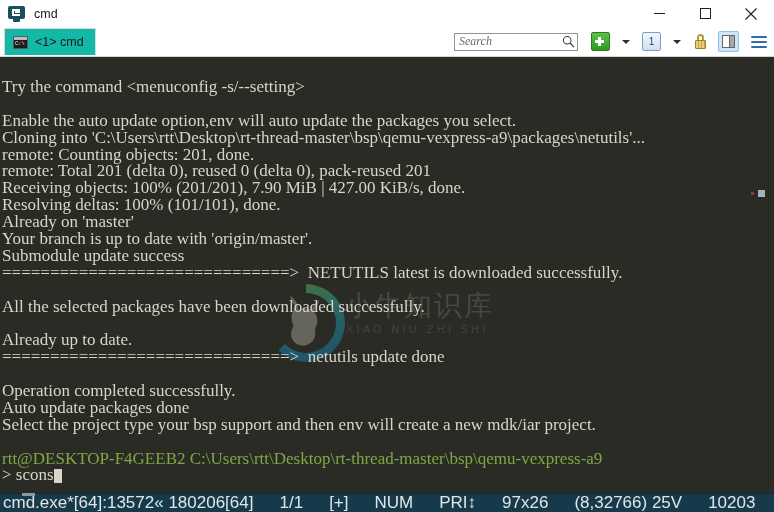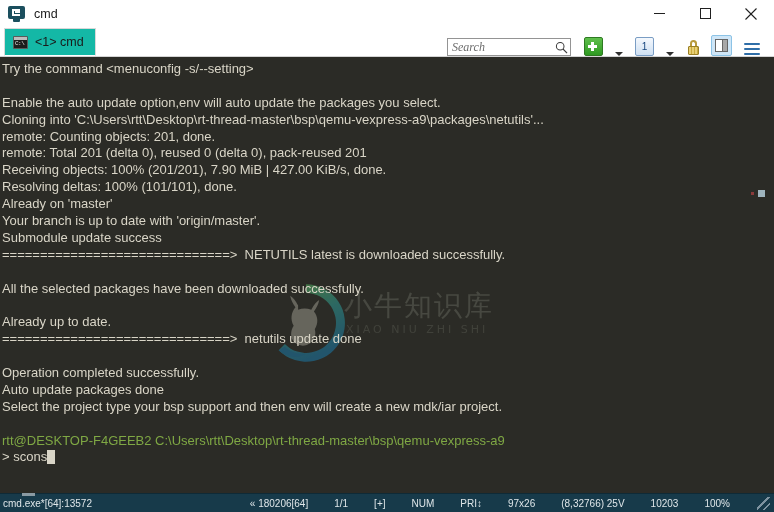--- a/index.html
+++ b/index.html
@@ -146,23 +146,23 @@
     line-height: 8px;
     letter-spacing: -0.5px;
   }
   .tab-label {
     font-size: 12.5px;
     color: #1a1a1a;
   }
   .toolbar {
     margin-left: auto;
     display: flex;
-    align-items: flex-end;
+    align-items: center;
     gap: 10px;
-    padding-right: 14px;
+    padding-right: 7px;
   }
   .search-box {
     width: 124px;
     height: 18px;
     border: 1px solid #949494;
     background: #ffffff;
     display: flex;
     align-items: center;
     padding: 0 2px 0 4px;
     box-sizing: border-box;
@@ -280,26 +280,27 @@
     flex: 1;
     background: #2b2b26;
     position: relative;
     overflow: hidden;
     padding: 4px 0 0 2px;
     box-sizing: border-box;
   }
   .term-lines {
     position: relative;
     z-index: 2;
-    font-family: Liberation Sans, sans-serif;
-    font-size: 13px;
+    font-family: Liberation Serif, serif;
+    font-size: 17px;
     line-height: 16.9px;
     color: #d9d5c7;
     white-space: pre;
     letter-spacing: 0px;
+    margin-top: 18px;
   }
   .line { height: 16.9px; }
   .c-green   { color: #7fa844; }
   .c-gray    { color: #d9d5c7; }
   .cursor {
     display: inline-block;
     width: 8px;
     height: 14px;
     background: #d9d5c7;
     vertical-align: -3px;
@@ -358,21 +359,21 @@
     background: #8a3a3a;
   }
 
   
   .statusbar {
     height: 18px;
     min-height: 18px;
     background: #173a4a;
     color: #dfe6e9;
     font-family: "Liberation Sans", sans-serif;
-    font-size: 10px;
+    font-size: 17px;
     display: flex;
     align-items: center;
     position: relative;
     border-top: 1px solid #0f2a36;
   }
   .sb-left { padding-left: 3px; }
   .sb-right {
     margin-left: auto;
     display: flex;
     align-items: center;

